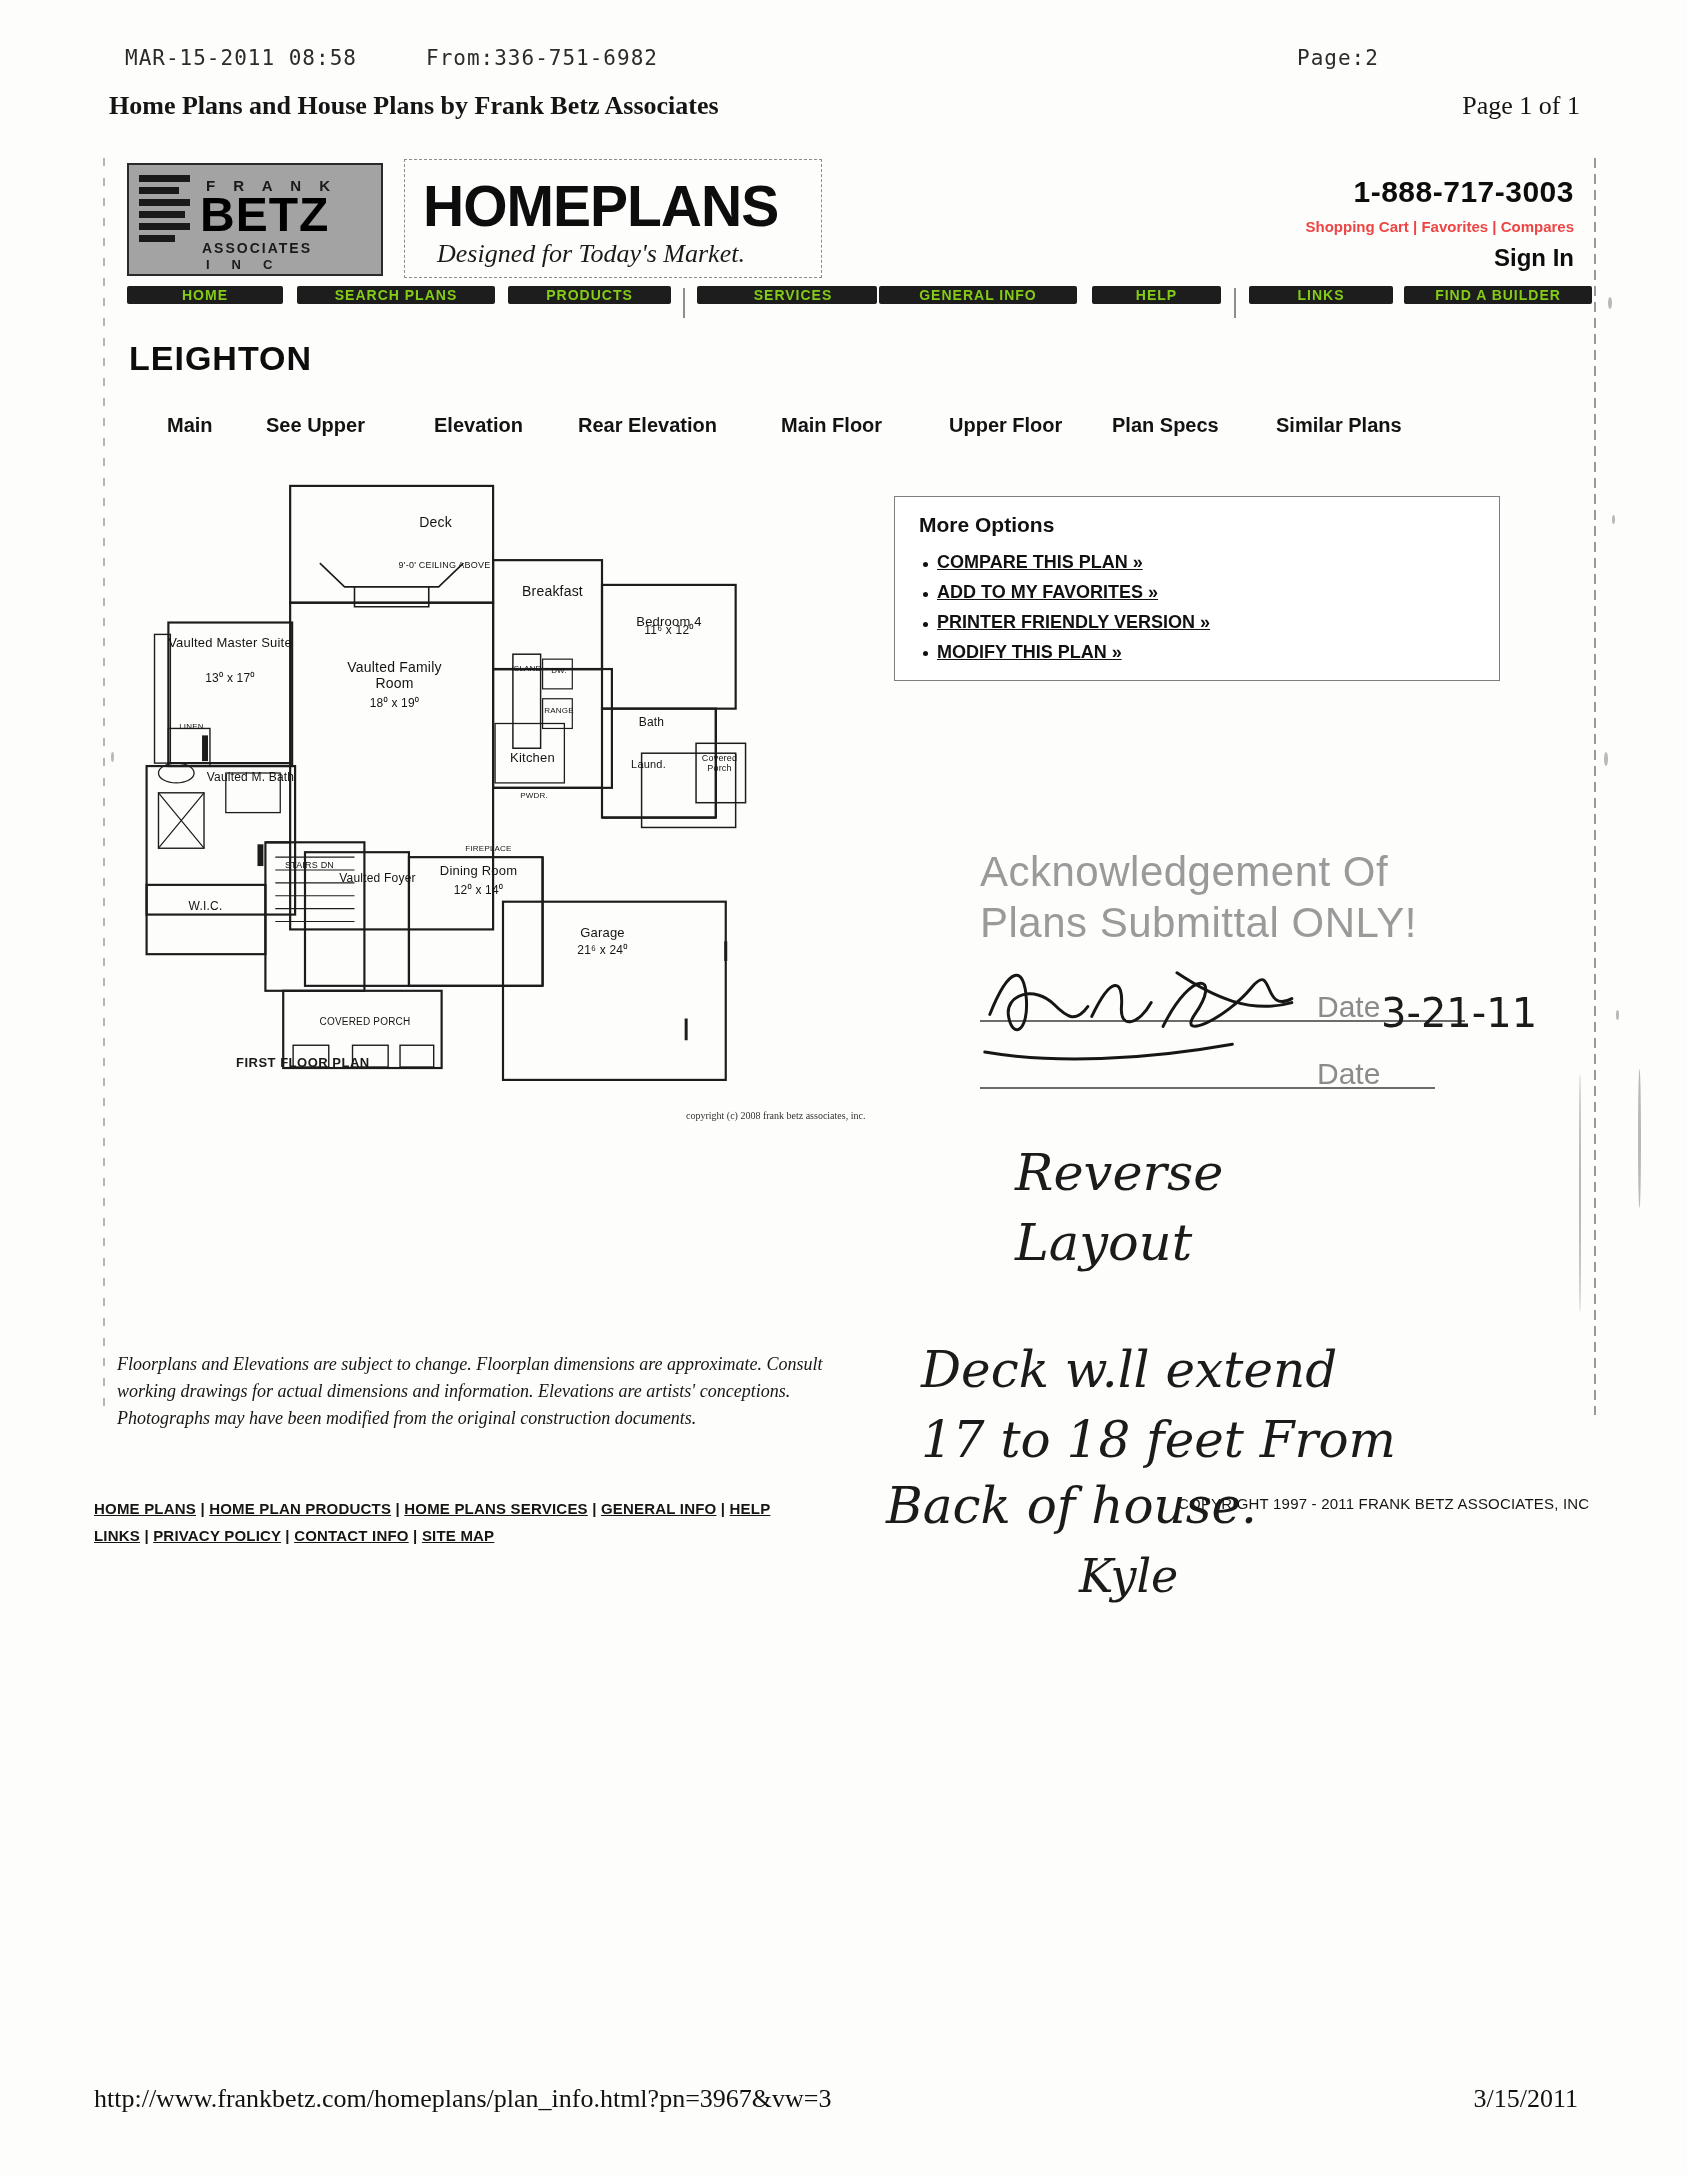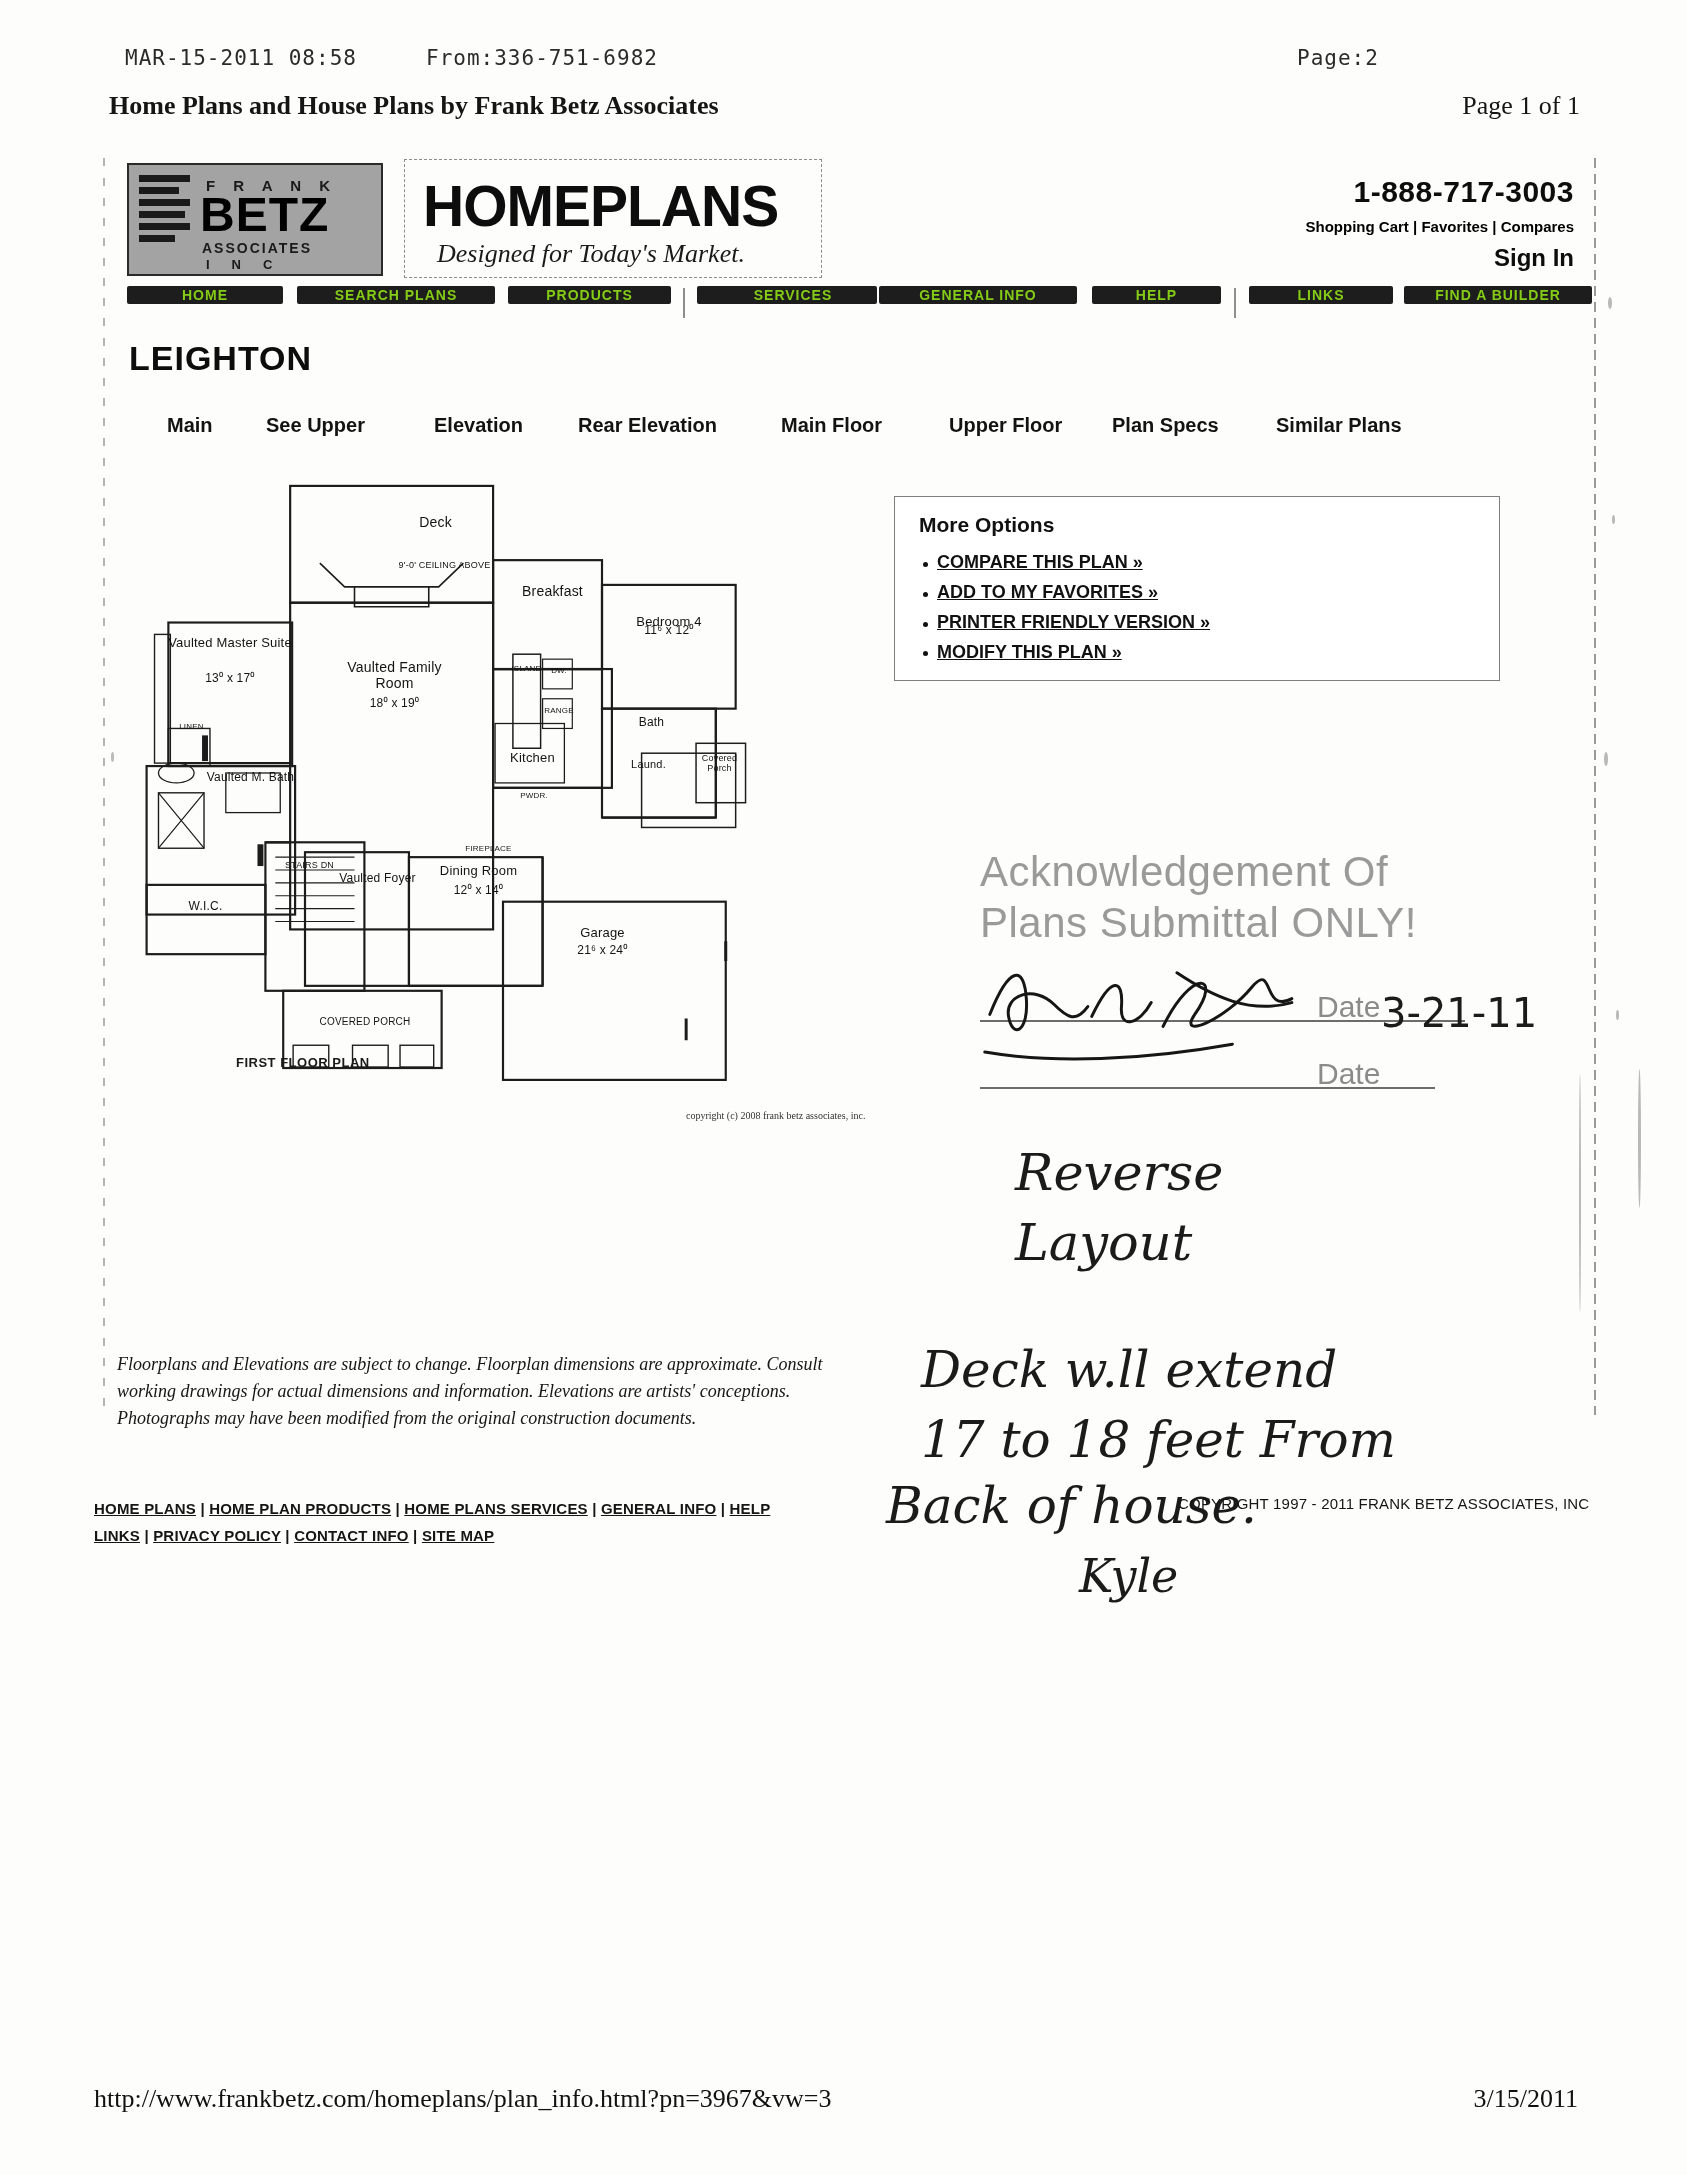--- a/index.html
+++ b/index.html
@@ -184,21 +184,21 @@
     color: #0d0d0d;
     letter-spacing: 0.5px;
   }
   .util-links {
     position: absolute;
     right: 18px;
     top: 69px;
     font-family: "Liberation Sans", sans-serif;
     font-weight: bold;
     font-size: 15px;
-    color: #000000;
+    color: #ef4444;
   }
   .util-links span { cursor: pointer; }
   .signin {
     position: absolute;
     right: 18px;
     top: 95px;
     font-family: "Liberation Sans", sans-serif;
     font-weight: bold;
     font-size: 24px;
     color: #0d0d0d;

